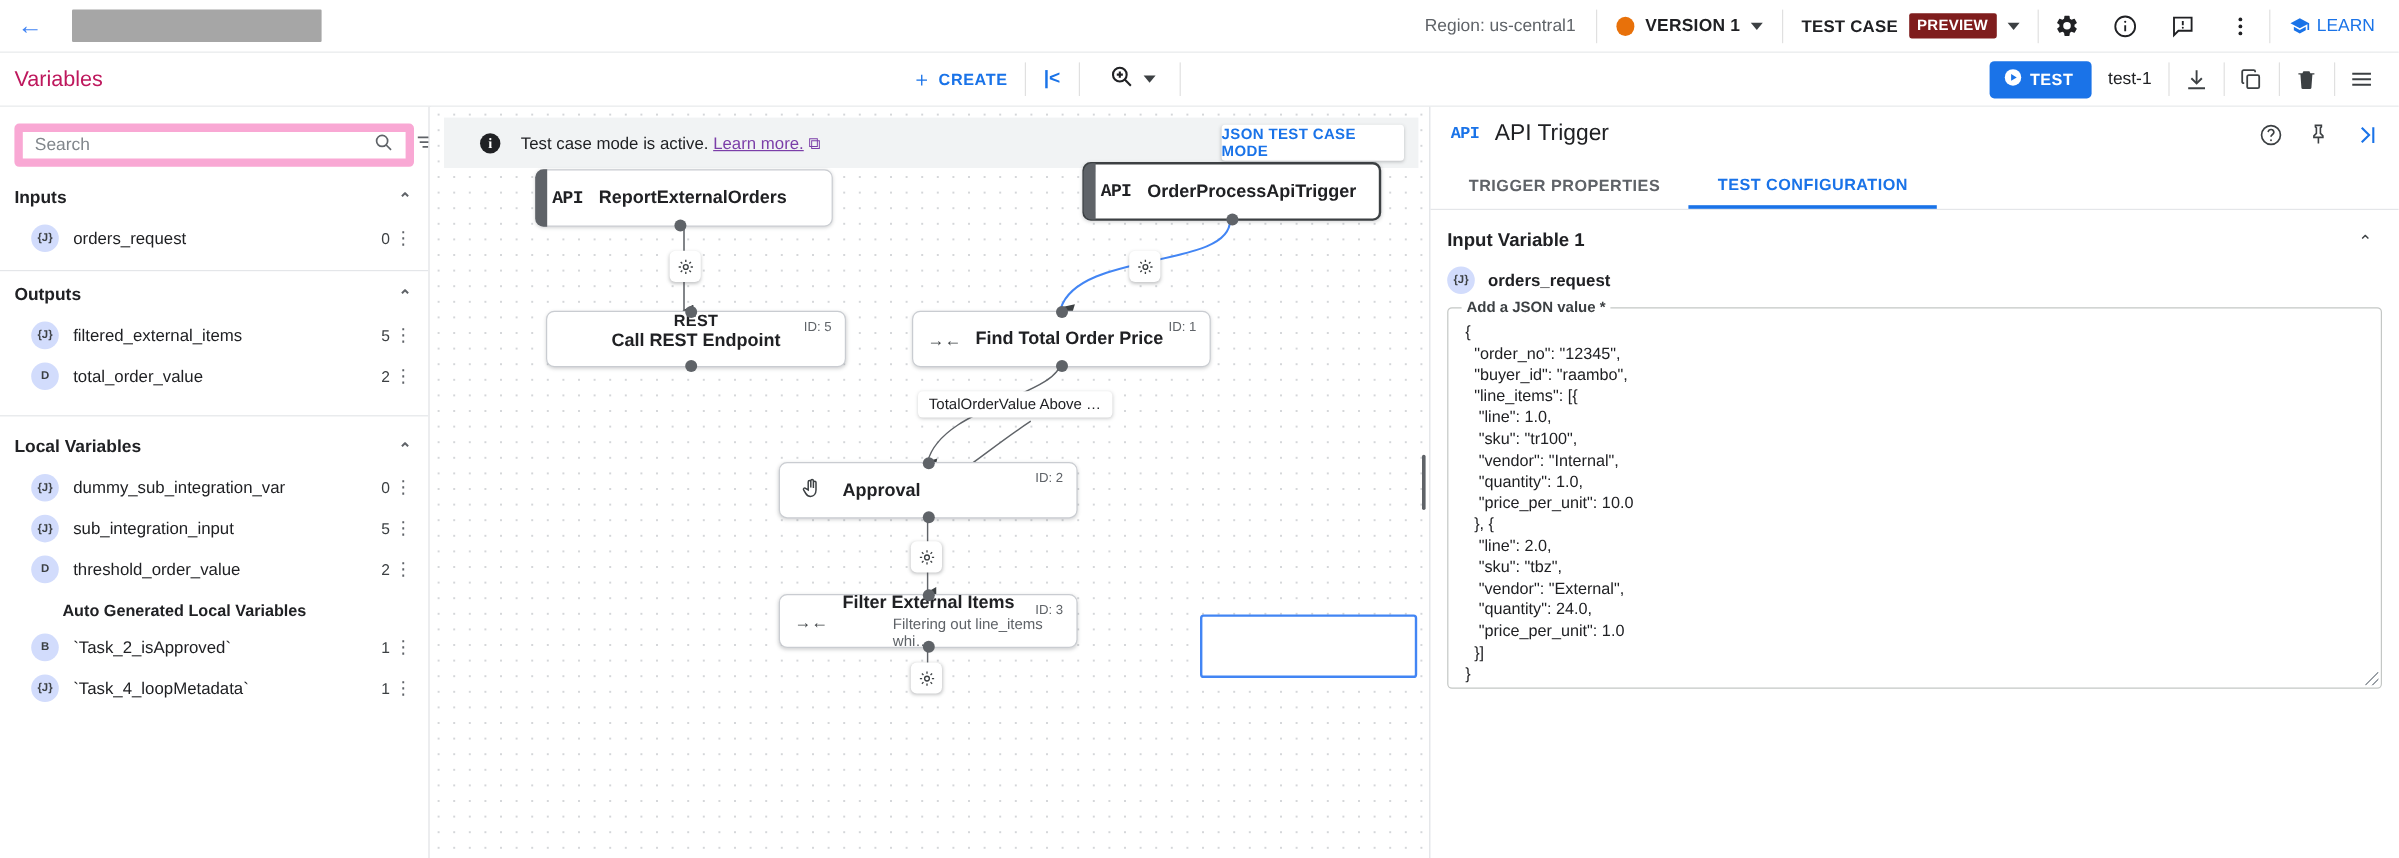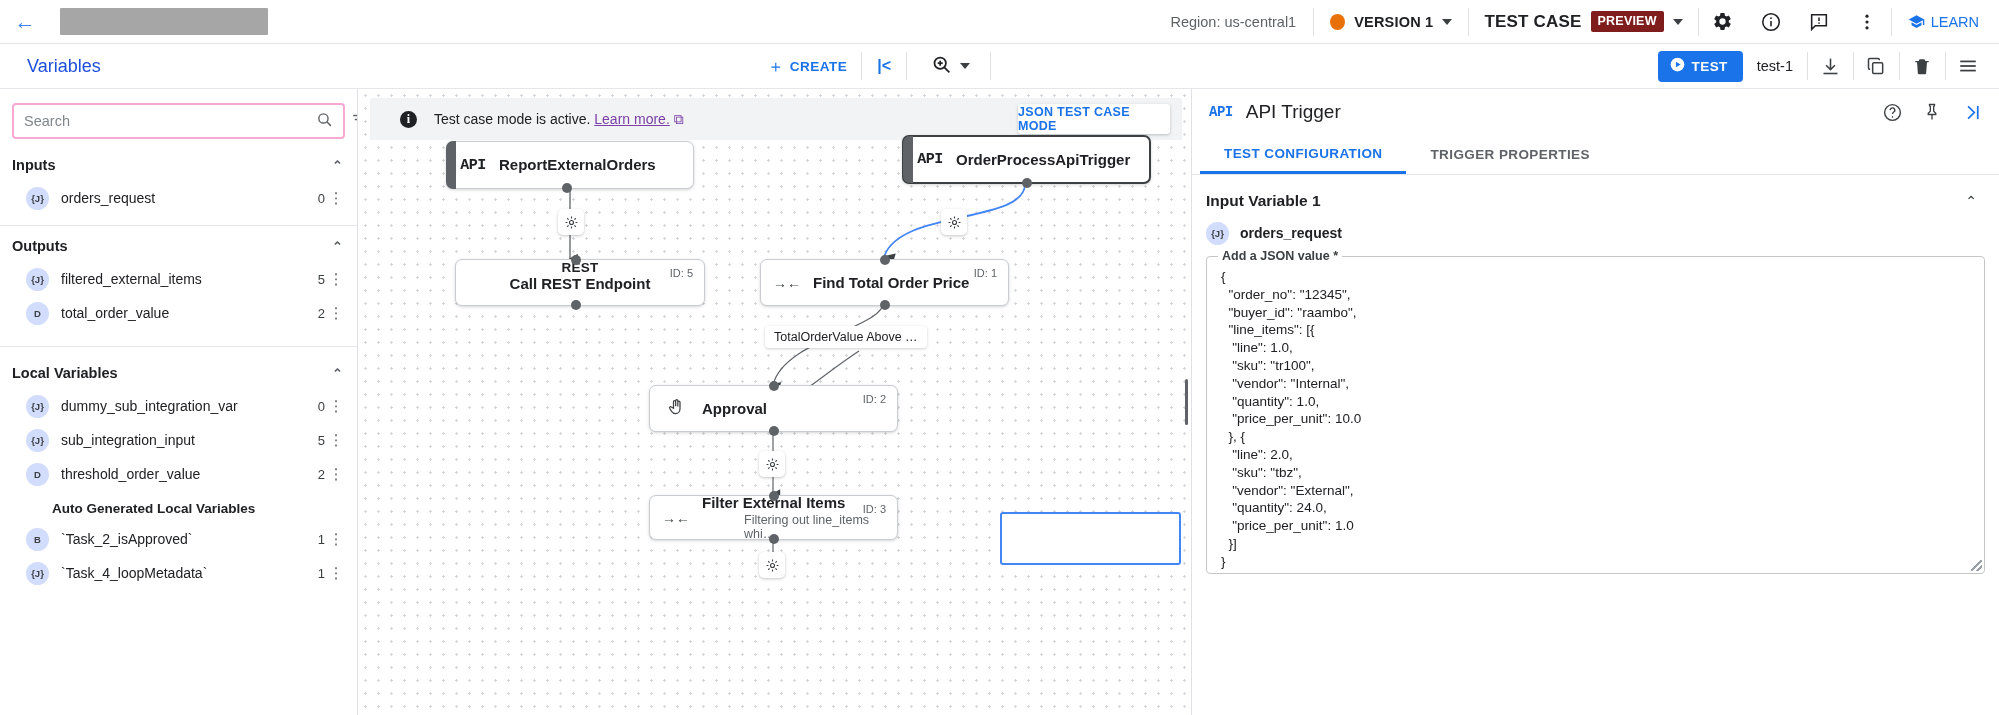--- a/index.html
+++ b/index.html
@@ -33,41 +33,41 @@
     font-size: 14.5px; color: #5f6368; padding: 0 17px; white-space: nowrap;
   }
   .vsep { width: 1px; height: 28px; background: #e0e0e0; }
   .version-chip {
     display: flex; align-items: center; gap: 9px; padding: 0 16px; cursor: pointer;
   }
   .version-dot { width: 15px; height: 16px; border-radius: 50%; background: #e8710a; }
   .version-text { font-size: 14.5px; font-weight: bold; letter-spacing: .2px; color: #202124; }
   .caret { width: 0; height: 0; border-left: 5px solid transparent; border-right: 5px solid transparent; border-top: 6px solid #3c4043; }
   .testcase-chip { display: flex; align-items: center; gap: 9px; padding: 0 15px; cursor: pointer; }
-  .tc-label { font-size: 17px; font-weight: bold; letter-spacing: .2px; }
+  .tc-label { font-size: 14px; font-weight: bold; letter-spacing: .2px; }
   .preview-badge {
     background: #7f1d1d; color: #fff; font-size: 12.5px; font-weight: bold;
     padding: 3px 7px 4px; border-radius: 2px; letter-spacing: .2px;
   }
   .icon-btn {
     width: 48px; height: 44px; display: flex; align-items: center; justify-content: center;
     cursor: pointer; color: #3c4043;
   }
   .learn-btn {
     display: flex; align-items: center; gap: 6px; padding: 0 20px 0 16px;
     color: #1a73e8; font-size: 14.5px; cursor: pointer;
   }
 
   
   .secondbar {
     position: absolute; top: 44px; left: 0; width: 1999px; height: 45px;
     background: #fff; border-bottom: 1px solid #e4e6e9;
     display: flex; align-items: center;
   }
-  .var-title { font-size: 18px; color: #1d4ed8; margin-left: 27px; }
+  .var-title { font-size: 18px; color: #be185d; margin-left: 12px; }
   .create-btn {
     margin-left: auto; display: flex; align-items: center; gap: 5px;
     color: #1a73e8; font-size: 13.5px; font-weight: bold; letter-spacing: .5px;
     cursor: pointer; padding-right: 14px;
   }
   .collapse-btn {
     width: 44px; height: 45px; display: flex; align-items: center; justify-content: center;
     color: #1a73e8; font-size: 16px; cursor: pointer; font-weight: bold;
   }
   .zoom-ctl {
@@ -88,21 +88,21 @@
     cursor: pointer; color: #3c4043;
   }
 
   
   .sidebar {
     position: absolute; top: 89px; left: 0; width: 358px; height: 626px;
     background: #fff; border-right: 1px solid #dfe1e5; overflow: hidden;
   }
   .search-wrap { padding: 14px 12px 10px; }
   .search-box {
-    position: relative; height: 36px; border: 2px solid #f9a8d4; border-radius: 4px;
+    position: relative; height: 36px; border: 7px solid #f9a8d4; border-radius: 4px;
     display: flex; align-items: center; padding: 0 10px; gap: 14px;
   }
   .search-box input {
     border: none; outline: none; flex: 1; font-size: 14.5px; color: #202124;
     font-family: "Liberation Sans", sans-serif; background: transparent;
   }
   .search-box input::placeholder { color: #80868b; }
   .filter-icon { position: absolute; right: -26px; color: #5f6368; cursor: pointer; }
   .sec-header {
     display: flex; align-items: center; padding: 8px 14px 8px 12px;
@@ -602,22 +602,22 @@
         <span class="rp-icon blue">
           <svg width="21" height="21" viewBox="0 0 24 24" fill="none" stroke="#1a73e8" stroke-width="2">
               <polyline points="7,5 14,12 7,19"></polyline>
               <line x1="18" y1="4.5" x2="18" y2="19.5"></line>
             </svg>
         </span>
       </span>
     </div>
 
     <div class="rp-tabs">
+      <div class="rp-tab">TRIGGER PROPERTIES</div>
       <div class="rp-tab active">TEST CONFIGURATION</div>
-      <div class="rp-tab">TRIGGER PROPERTIES</div>
     </div>
 
     <div class="rp-section">
       <span class="rp-section-title">Input Variable 1</span>
       <span class="chev">⌃</span>
     </div>
 
     <div class="rp-var">
       <span class="type-badge">{J}</span>
       <span class="rp-var-name">orders_request</span>

